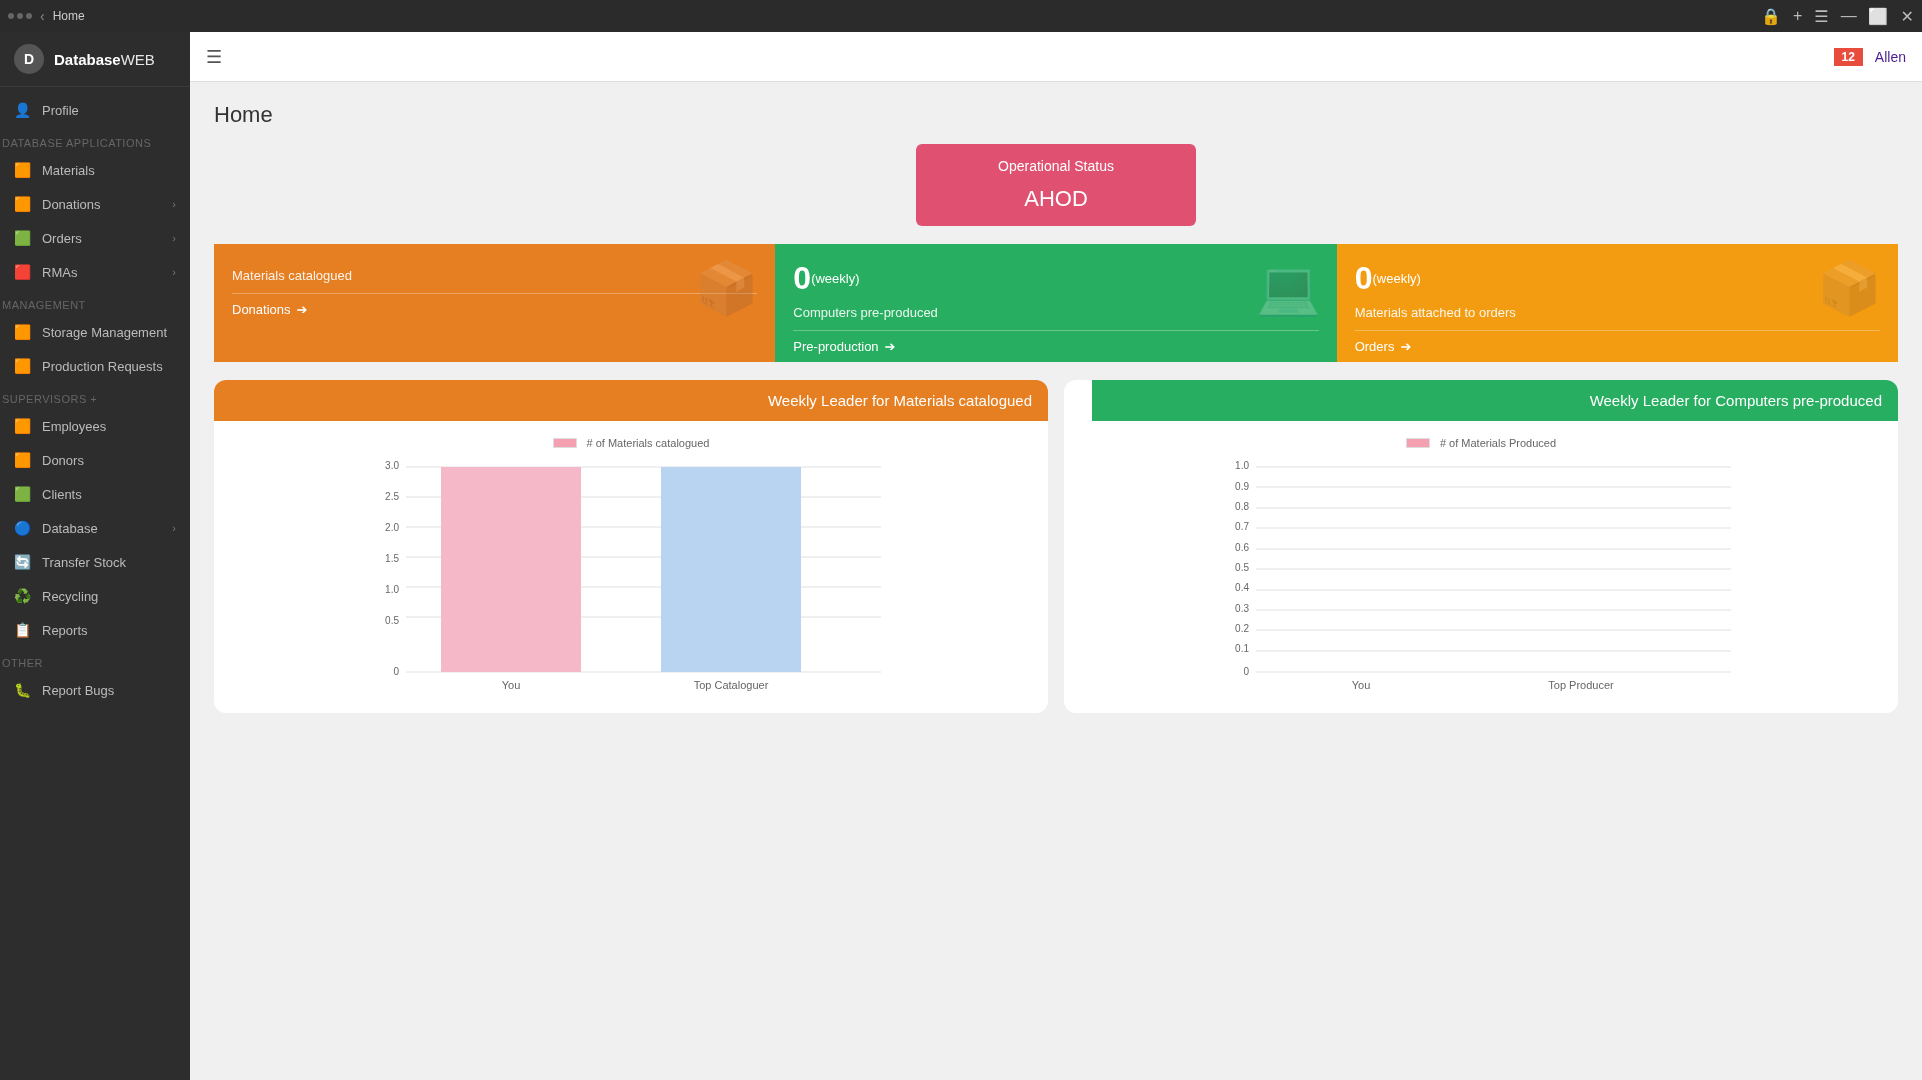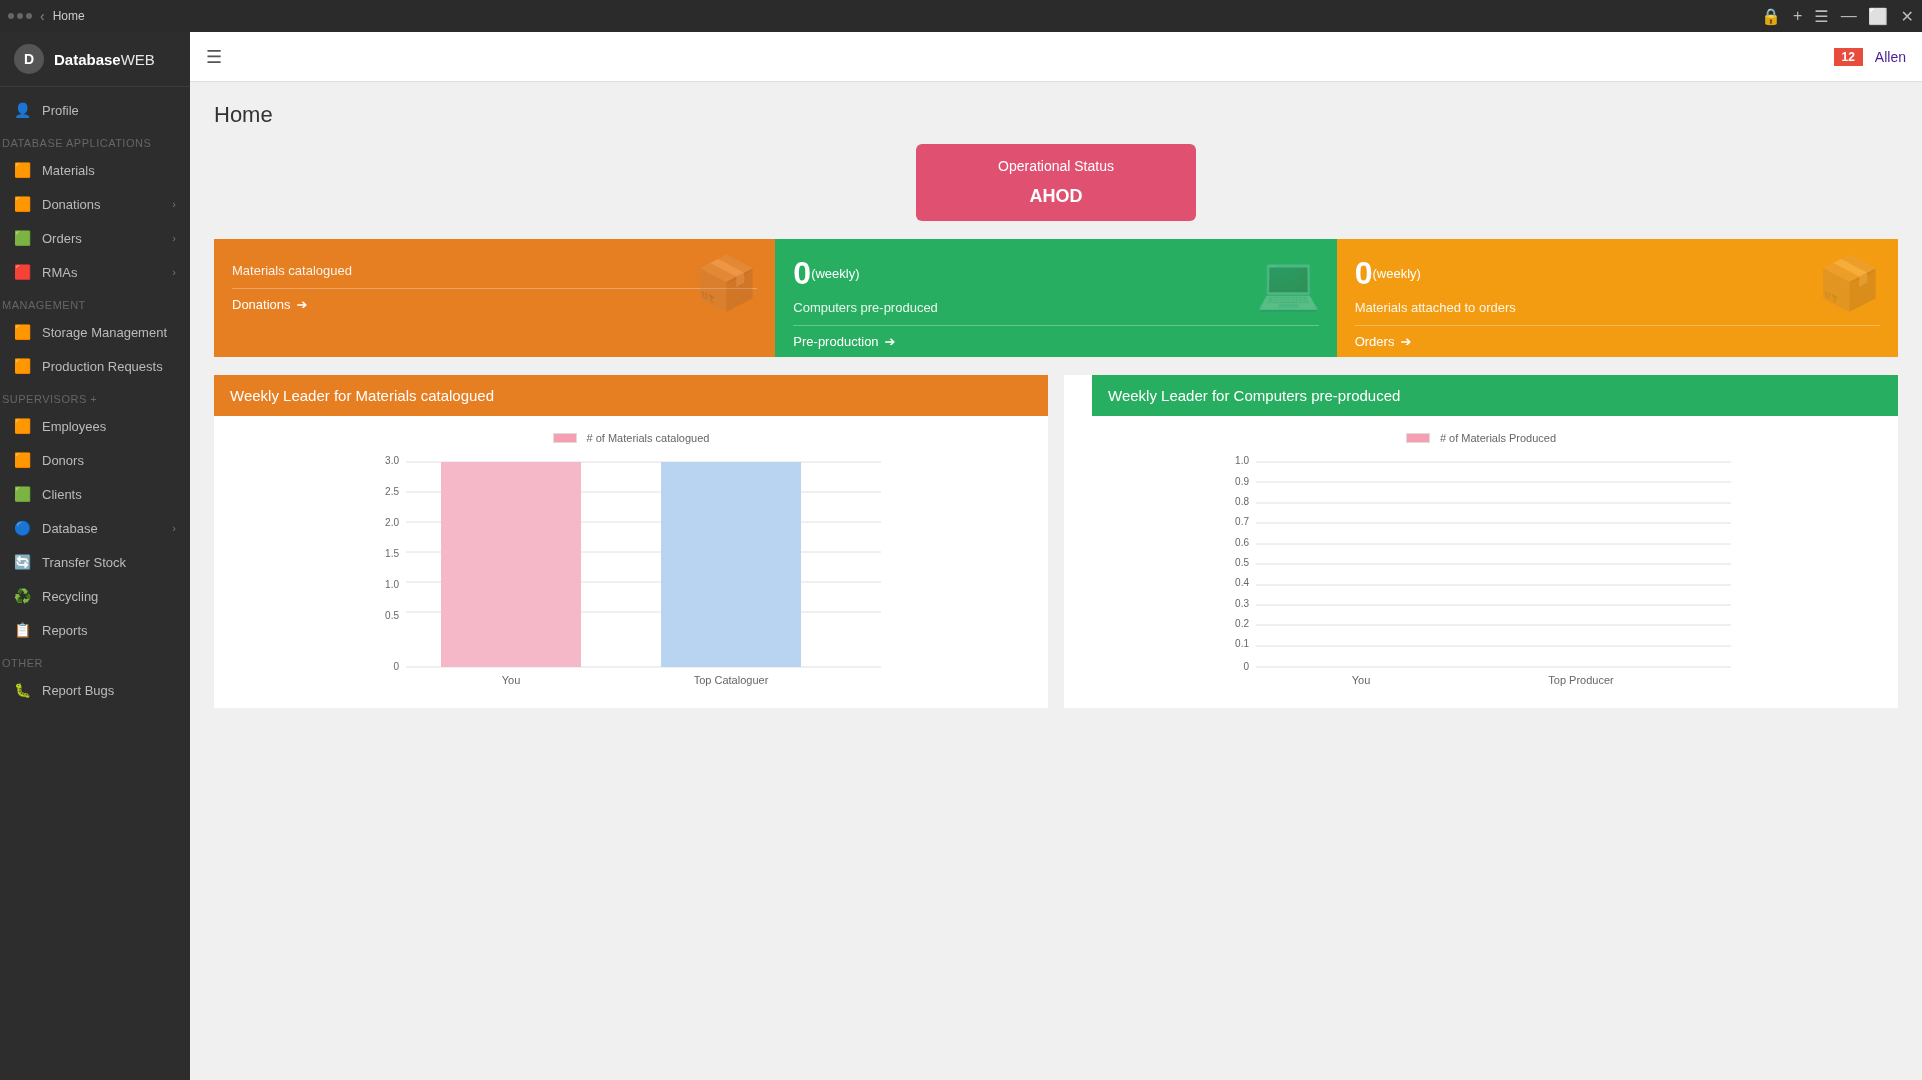--- a/index.html
+++ b/index.html
@@ -127,21 +127,21 @@
     }
     .op-status-card {
       background: #e05070;
       color: #fff;
       border-radius: 6px;
       padding: 14px 60px;
       text-align: center;
       min-width: 280px;
     }
     .op-status-label { font-size: 14px; margin-bottom: 12px; }
-    .op-status-value { font-size: 18px; font-weight: bold; }
+    .op-status-value { font-size: 22px; font-weight: normal; }
 
     
     .stats-row {
       display: grid;
       grid-template-columns: 1fr 1fr 1fr;
       gap: 0;
       margin-bottom: 18px;
     }
     .stat-card {
       color: #fff;
@@ -175,22 +175,23 @@
     }
 
     
     .charts-row {
       display: grid;
       grid-template-columns: 1fr 1fr;
       gap: 16px;
     }
     .chart-card {
       background: #fff;
-      border-radius: 0;
+      border-radius: 12px;
       overflow: hidden;
+      text-align: right;
     }
     .chart-header {
       padding: 12px 16px;
       font-size: 15px;
       font-weight: 500;
       color: #fff;
     }
     .chart-header-orange { background: #e67e22; }
     .chart-header-green { background: #27ae60; margin-left: 28px; }
     .chart-body { padding: 16px; }

